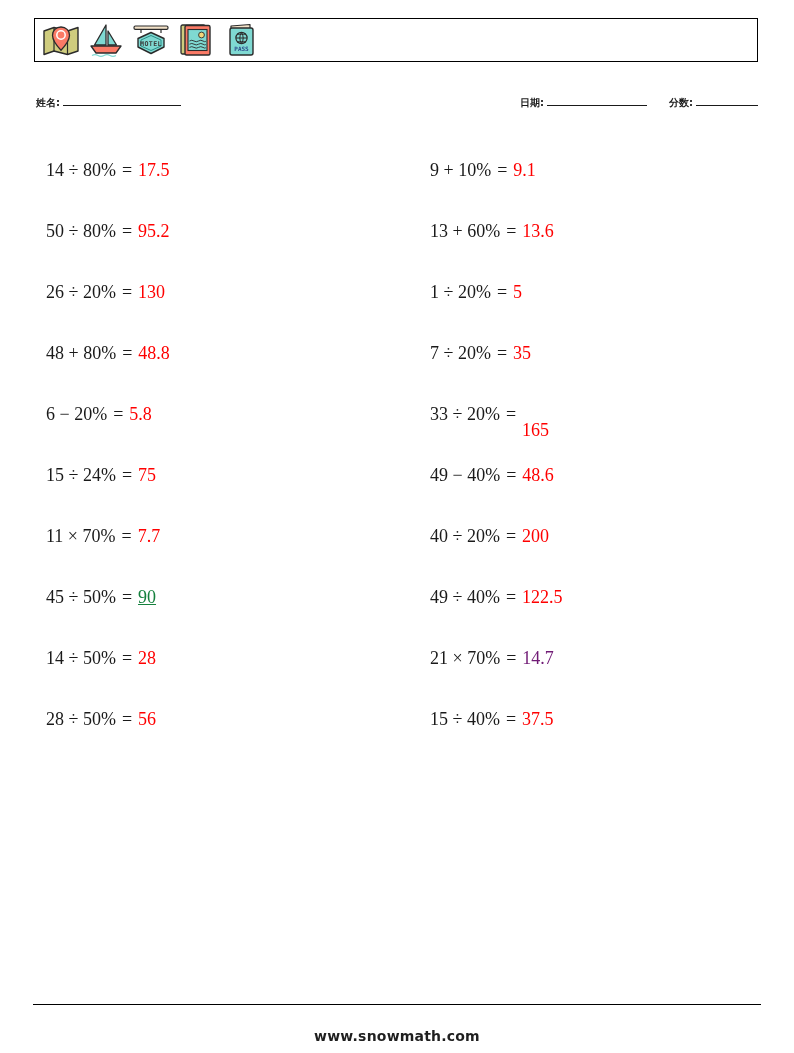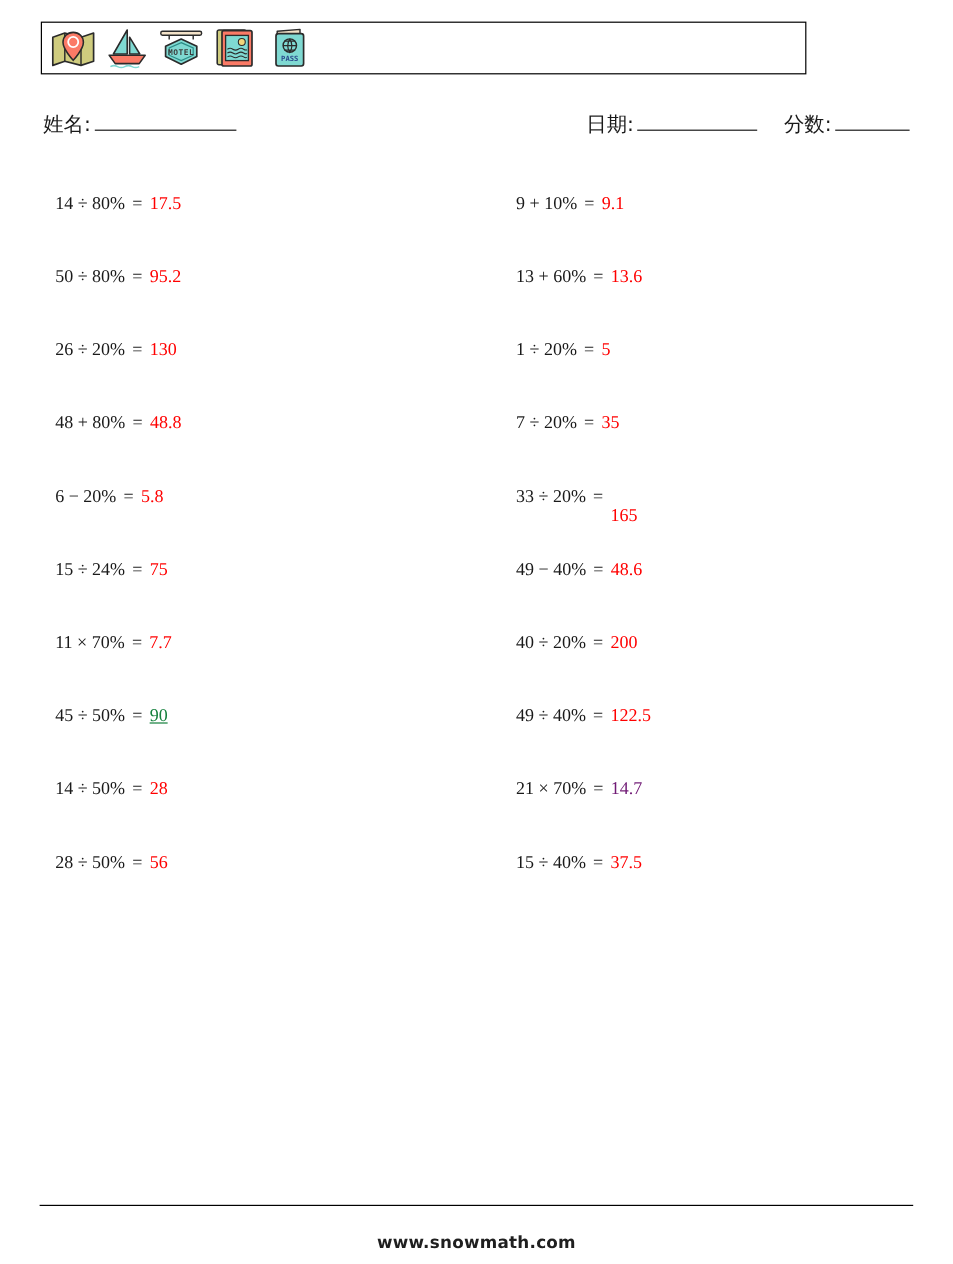--- a/index.html
+++ b/index.html
@@ -14,21 +14,21 @@
     font-family: "Liberation Serif", "DejaVu Serif", serif;
     color: #1a1a1a;
     overflow: hidden;
   }
 
   
   .header-box {
     position: absolute;
     left: 34px;
     top: 18px;
-    width: 638px;
+    width: 724px;
     height: 44px;
     border: 1px solid #000000;
     box-sizing: border-box;
     display: flex;
     align-items: center;
   }
   .icon-strip {
     display: flex;
     align-items: center;
     gap: 3px;
@@ -55,21 +55,22 @@
   }
 
   
   .info-row {
     position: absolute;
     left: 34px;
     top: 92px;
     width: 724px;
     height: 24px;
     font-family: "DejaVu Sans", "Liberation Sans", sans-serif;
-    font-size: 17px;
+    font-size: 10px;
+    font-weight: bold;
   }
   .info-left {
     position: absolute;
     left: 2px;
     top: 0;
     white-space: nowrap;
   }
   .info-right {
     position: absolute;
     right: 0;
@@ -96,21 +97,21 @@
     top: 140px;
     width: 724px;
     display: grid;
     grid-template-columns: 340px 340px;
     column-gap: 44px;
     grid-auto-rows: 61px;
   }
   .problem {
     display: flex;
     align-items: center;
-    font-size: 15px;
+    font-size: 18px;
     white-space: nowrap;
     padding-left: 12px;
   }
   .p-expr  { color: #1a1a1a; }
   .p-eq    { color: #1a1a1a; margin: 0 6px 0 6px; }
   .p-ans   { font-weight: normal; }
 
   
   .footer-line {
     position: absolute;

